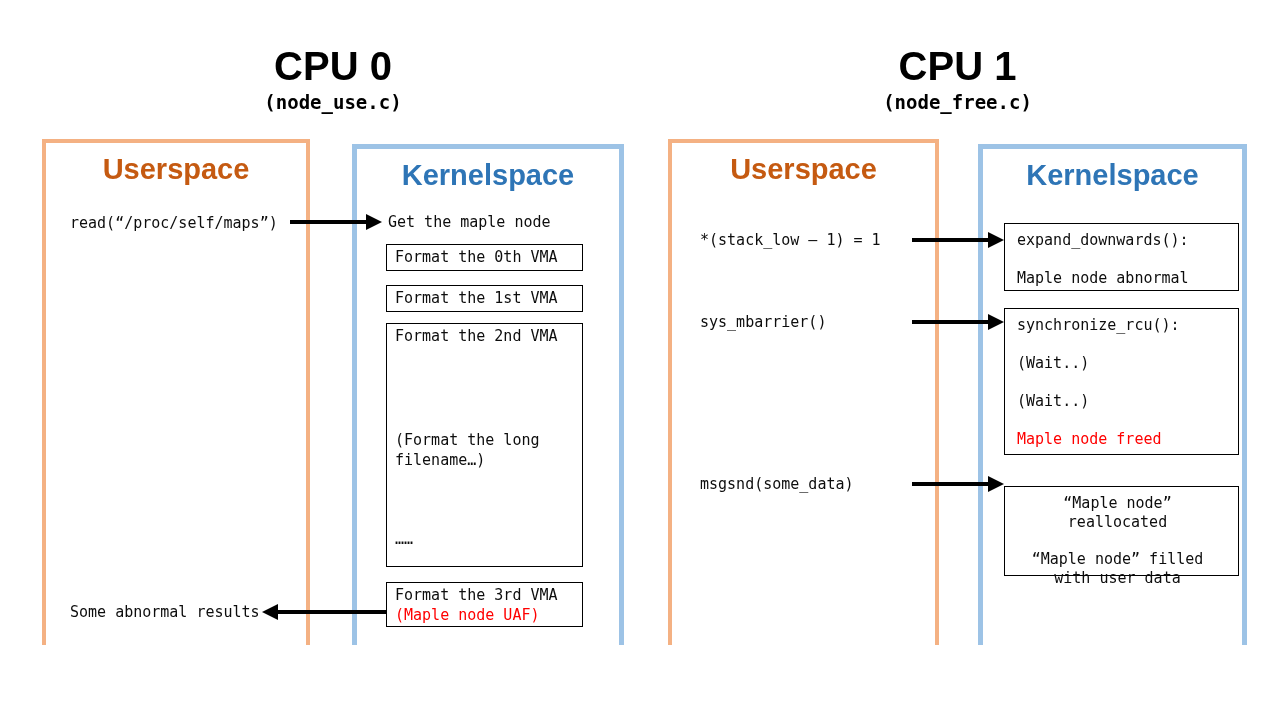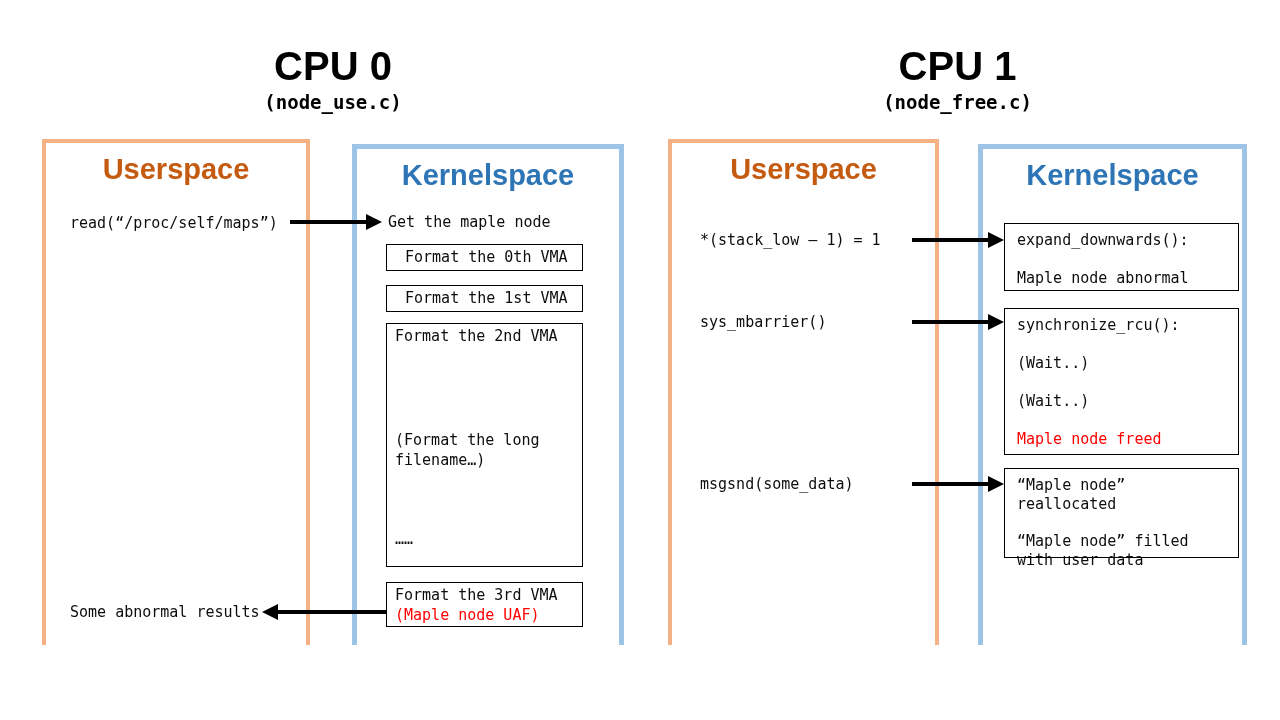--- a/index.html
+++ b/index.html
@@ -47,21 +47,21 @@
     line-height: 20px;
     white-space: pre;
   }
   .ibox {
     position: absolute;
     box-sizing: border-box;
     border: 1.5px solid #000;
     background: #fff;
     font-size: 15px;
   }
-  .ibox.single { line-height: 24px; padding-left: 18px; white-space: pre; }
+  .ibox.single { line-height: 24px; padding-left: 8px; white-space: pre; }
   .ibox .abs-line { position: absolute; left: 8px; right: 6px; line-height: 20px; }
   .kbox { padding: 7px 20px 0 12px; }
   .kbox .kline { line-height: 19px; }
   .kbox .kline + .kline { margin-top: 19px; }
   .kbox .kline.wrap2 { margin-top: 18px; white-space: normal; }
   .danger { color: var(--danger-text, #FF0000); }
 
   .arrow { position: absolute; height: 16px; }
   .arrow .shaft { position: absolute; top: 6px; height: 4px; background: var(--arrow, #000); }
   .arrow .head { position: absolute; top: 0; width: 0; height: 0; }
@@ -125,21 +125,21 @@
       <div class="kline">Maple node abnormal</div>
     </div>
 
     <div class="ibox kbox" style="left:21px; top:159px; width:235px; height:147px;">
       <div class="kline">synchronize_rcu():</div>
       <div class="kline">(Wait..)</div>
       <div class="kline">(Wait..)</div>
       <div class="kline danger">Maple node freed</div>
     </div>
 
-    <div class="ibox kbox" style="left:21px; top:319px; width:235px; height:90px;">
+    <div class="ibox kbox" style="left:21px; top:337px; width:235px; height:90px;text-align:center;">
       <div class="kline">“Maple node” reallocated</div>
       <div class="kline wrap2">“Maple node” filled with user data</div>
     </div>
   </div>
 
   <div class="arrow right" style="left:290px; top:214px; width:92px;">
     <div class="shaft"></div>
     <div class="head"></div>
   </div>
   <div class="arrow left" style="left:262px; top:604px; width:124px;">

